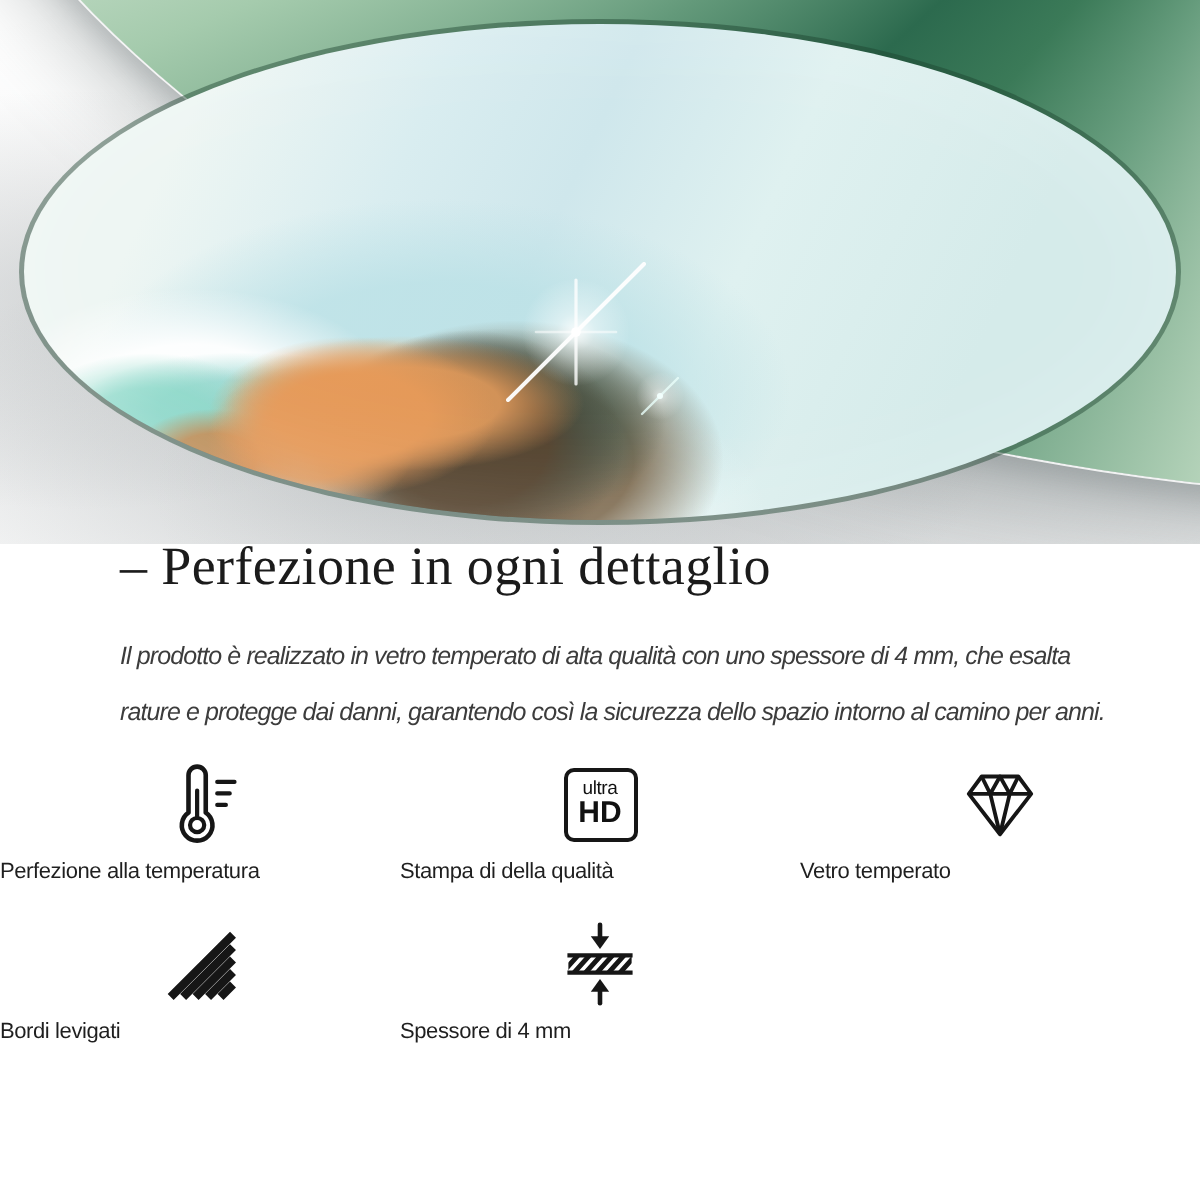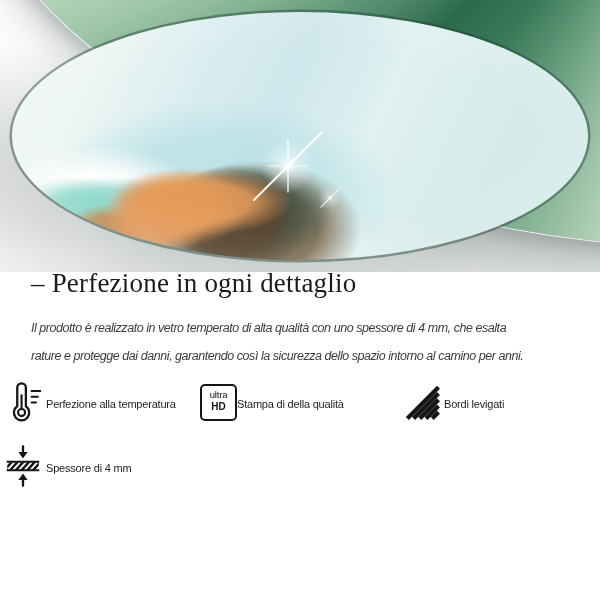--- a/index.html
+++ b/index.html
@@ -50,50 +50,50 @@
       radial-gradient(140px 80px at 14.5% 77.5%,rgba(255,255,255,.95) 0 40%, rgba(255,255,255,0) 75%),
       radial-gradient(220px 100px at 34% 99%,   rgba(235,248,248,.90) 0 45%, rgba(235,248,248,0) 80%),
       radial-gradient(220px 120px at 36% 74%,   rgba(186,225,230,.80) 0 45%, rgba(186,225,230,0) 80%),
       linear-gradient(115deg, #eef6f3 15%, #d9edf0 32%, #cfe7ec 45%, #dff1f0 60%, #d5ebea 80%);
     background-color:#d9edee;
   }
   .sparkle-main { position:absolute; left:238px; top:116px; }
   .sparkle-small { position:absolute; left:316px; top:184px; }
 
   
-  .content { padding:0 31px; }
+  .content { padding:0 60px; }
   .title {
     margin:-44px 0 0;
     font-family:"Liberation Serif","DejaVu Serif",serif;
     font-weight:400; font-size:27px; line-height:37px;
     color:#1b1b1b; letter-spacing:.2px;
   }
   .title span { display:block; }
   .desc { margin:13px 0 0; }
   .desc span {
     display:block; white-space:nowrap;
     font-size:12.5px; line-height:27.5px; letter-spacing:-.45px; color:#3c3c3c;font-style:italic;
   }
 
   
   .features {
     margin-top:8px;
     display:grid; grid-template-columns:1fr 1fr 1fr; row-gap:16px;
   }
-  .feature { display:flex; flex-direction:row; align-items:center; }
+  .feature { display:flex; flex-direction:column; }
   .icon-box { height:48px; display:flex; align-items:center; justify-content:center; }
   .feature-label { margin-top:4px; font-size:11px; letter-spacing:-.2px; color:#1f1f1f; }
   .icon-stroke { stroke:#161616; fill:none; }
   .uhd {
     width:37px; height:37px; border:2.5px solid #161616; border-radius:5px;
     display:flex; flex-direction:column; align-items:center; justify-content:center;
     color:#111; box-sizing:border-box;
   }
   .uhd .t { font-size:9.5px; line-height:10px; letter-spacing:-.2px; }
-  .uhd .b { font-size:10px; font-weight:700; line-height:14px; }
+  .uhd .b { font-size:15px; font-weight:700; line-height:14px; }
 </style>
 </head>
 <body>
 
 <div class="hero">
   <div class="glass"></div>
   <div class="art"></div>
 
   <svg class="sparkle-main" width="100" height="100" viewBox="0 0 100 100">
     <defs>
@@ -147,20 +147,31 @@
     <div class="icon-box">
       <div class="uhd">
         <span class="t">ultra</span>
         <span class="b">HD</span>
       </div>
     </div>
     <div class="feature-label">Stampa di della qualità</div>
   </div>
 
 
+  <div class="feature">
+    <div class="icon-box">
+      <svg width="44" height="44" viewBox="0 0 48 48">
+        <path class="icon-stroke" stroke-width="2.1" stroke-linejoin="round" d="M14 9 H34 L41 18.5 L24 40.5 L7 18.5 Z"></path>
+        <path class="icon-stroke" stroke-width="2.1" stroke-linejoin="round" d="M7 18.5 H41"></path>
+        <path class="icon-stroke" stroke-width="2.1" stroke-linejoin="round" d="M14 9 L18.7 18.5 L24 9 L29.3 18.5 L34 9"></path>
+        <path class="icon-stroke" stroke-width="2.1" stroke-linejoin="round" d="M18.7 18.5 L24 40.5 M29.3 18.5 L24 40.5"></path>
+      </svg>
+    </div>
+    <div class="feature-label">Vetro temperato</div>
+  </div>
 
   <div class="feature">
     <div class="icon-box">
       <svg width="44" height="44" viewBox="0 0 48 48">
         <path stroke="#161616" stroke-width="4.6" fill="none" d="M8 42 L42 8 M14.8 42 L42 14.8 M21.6 42 L42 21.6 M28.4 42 L42 28.4 M35.2 42 L42 35.2"></path>
       </svg>
     </div>
     <div class="feature-label">Bordi levigati</div>
   </div>
 

